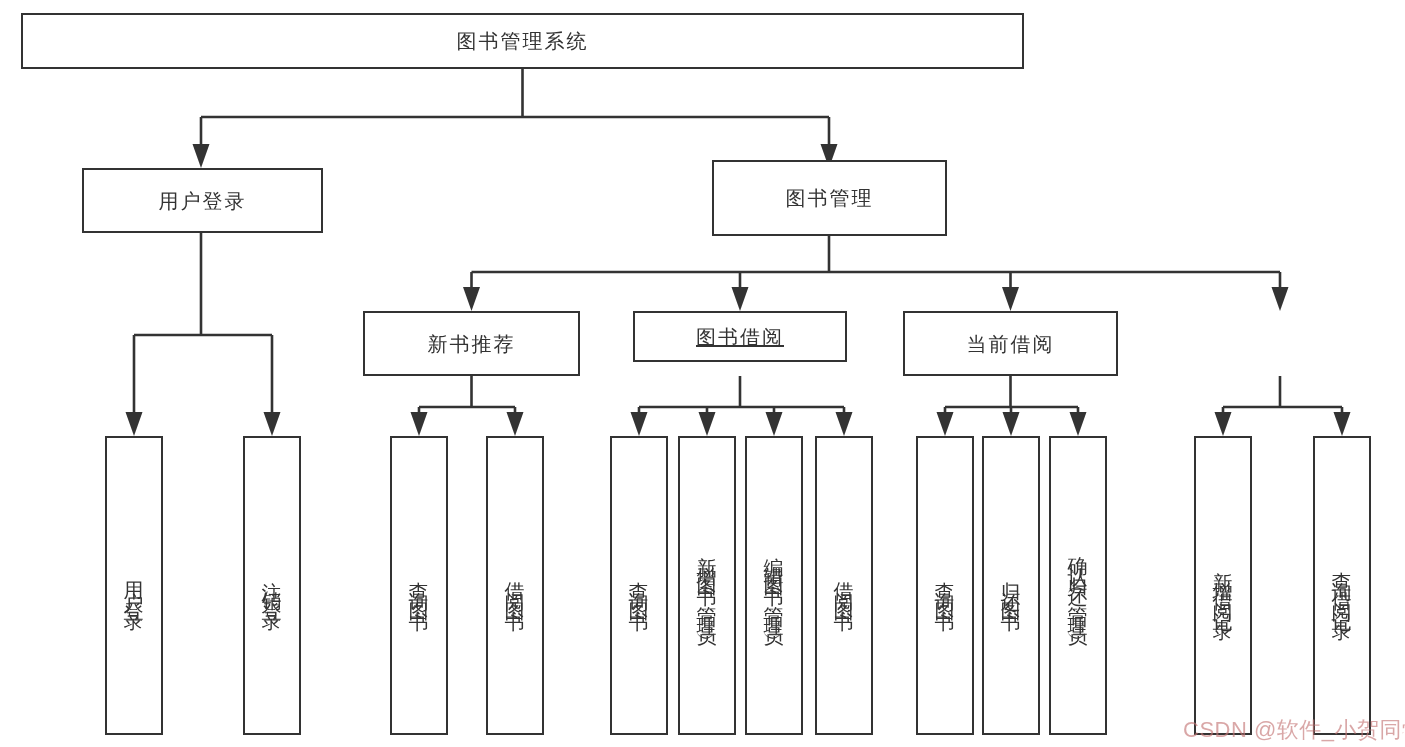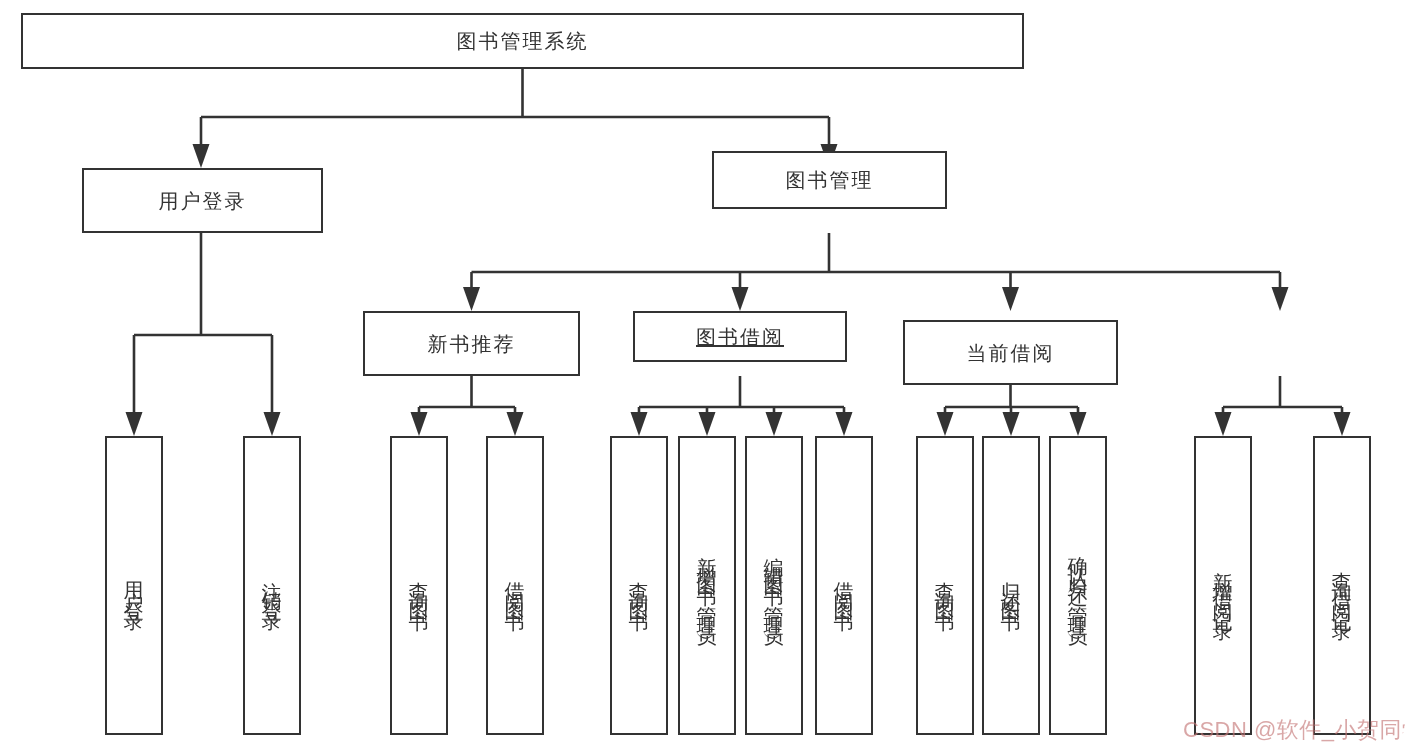--- a/index.html
+++ b/index.html
@@ -25,25 +25,25 @@
     line-height:1.2;white-space:nowrap;z-index:2;
   }
   .vnode{
     writing-mode:vertical-rl;text-orientation:mixed;
     letter-spacing:10px;line-height:1;white-space:normal;
   }
   
   .n-root{left:21px;top:13px;width:1003px;height:56px;}
   
   .n-user-login{left:82px;top:168px;width:241px;height:65px;}
-  .n-book-mgmt{left:712px;top:151px;width:235px;height:58px;}
+  .n-book-mgmt{left:712px;top:160px;width:235px;height:76px;}
   
   .n-new-book{left:363px;top:311px;width:217px;height:65px;}
   .n-book-borrow{left:633px;top:311px;width:214px;height:51px;text-decoration:underline;}
-  .n-current-borrow{left:903px;top:311px;width:215px;height:65px;margin-top:9px;}
+  .n-current-borrow{left:903px;top:311px;width:215px;height:65px;}
   .n-borrow-records{left:1173px;top:311px;width:214px;height:65px;}
   
   .leaf{top:436px;width:58px;height:299px;}
   .l-1{left:105px;}  .l-2{left:243px;}
   .l-3{left:390px;}  .l-4{left:486px;}
   .l-5{left:610px;}  .l-6{left:678px;}  .l-7{left:745px;}  .l-8{left:815px;}
   .l-9{left:916px;}  .l-10{left:982px;} .l-11{left:1049px;}
   .l-12{left:1194px;}.l-13{left:1313px;}
   .watermark{
     position:absolute;left:1183px;top:715px;z-index:5;

